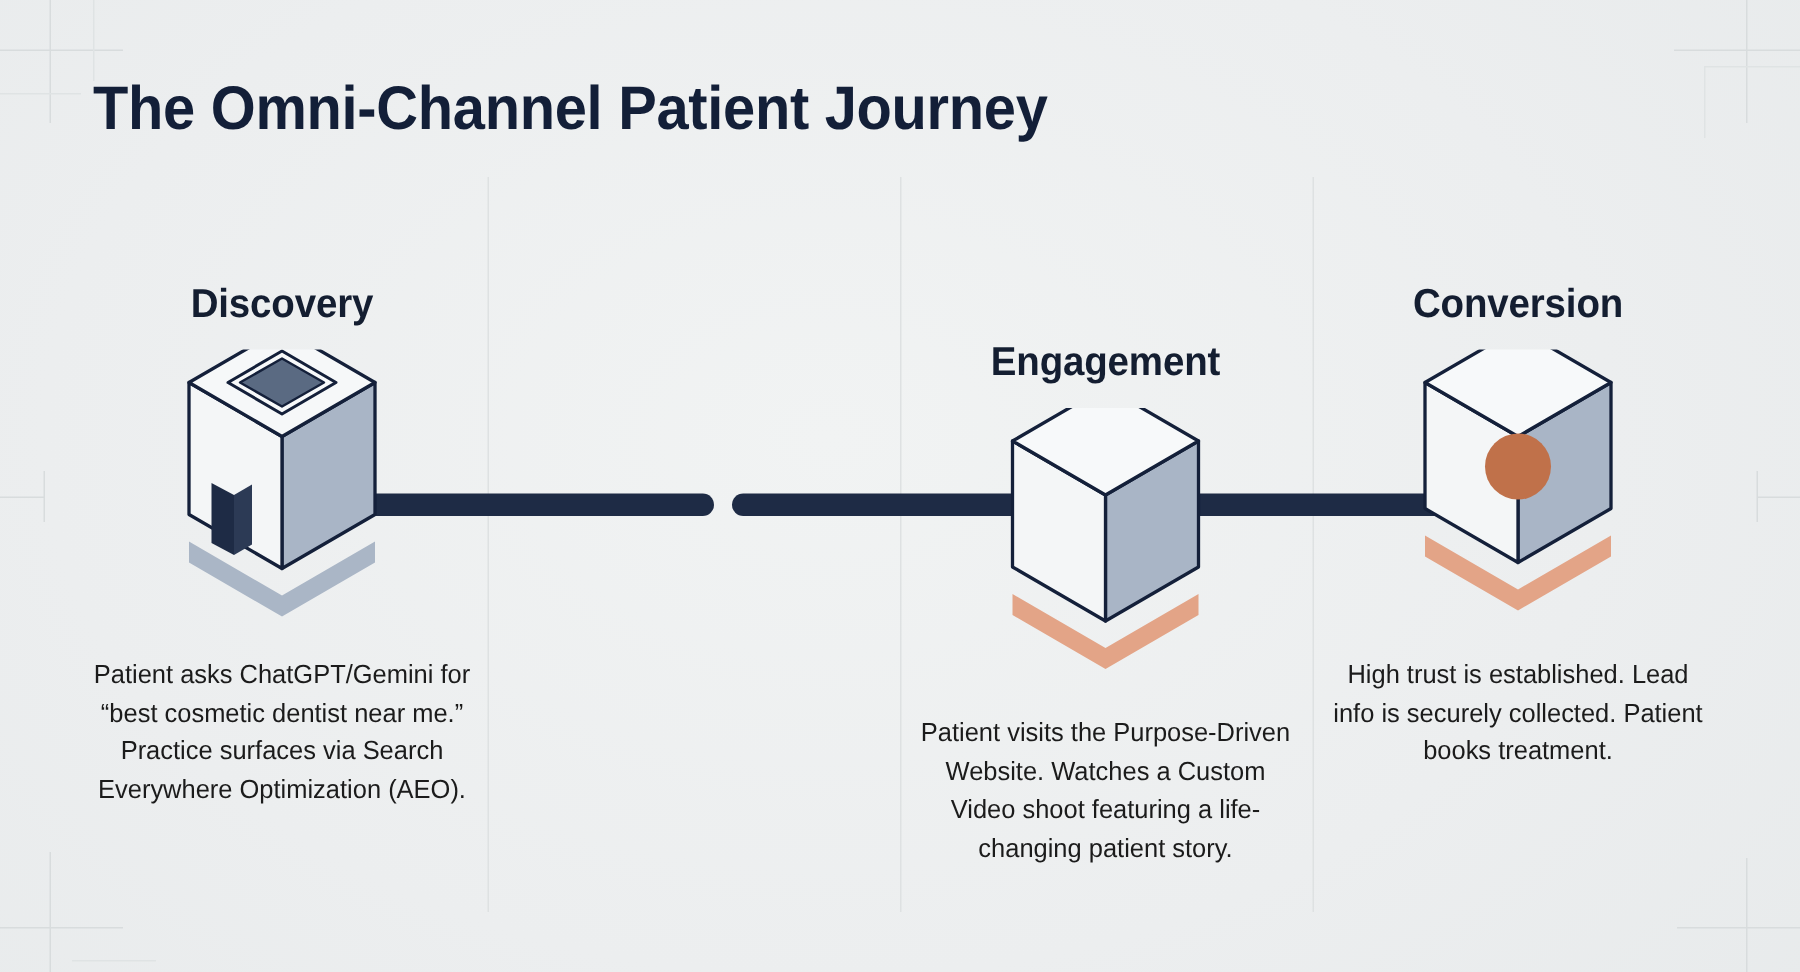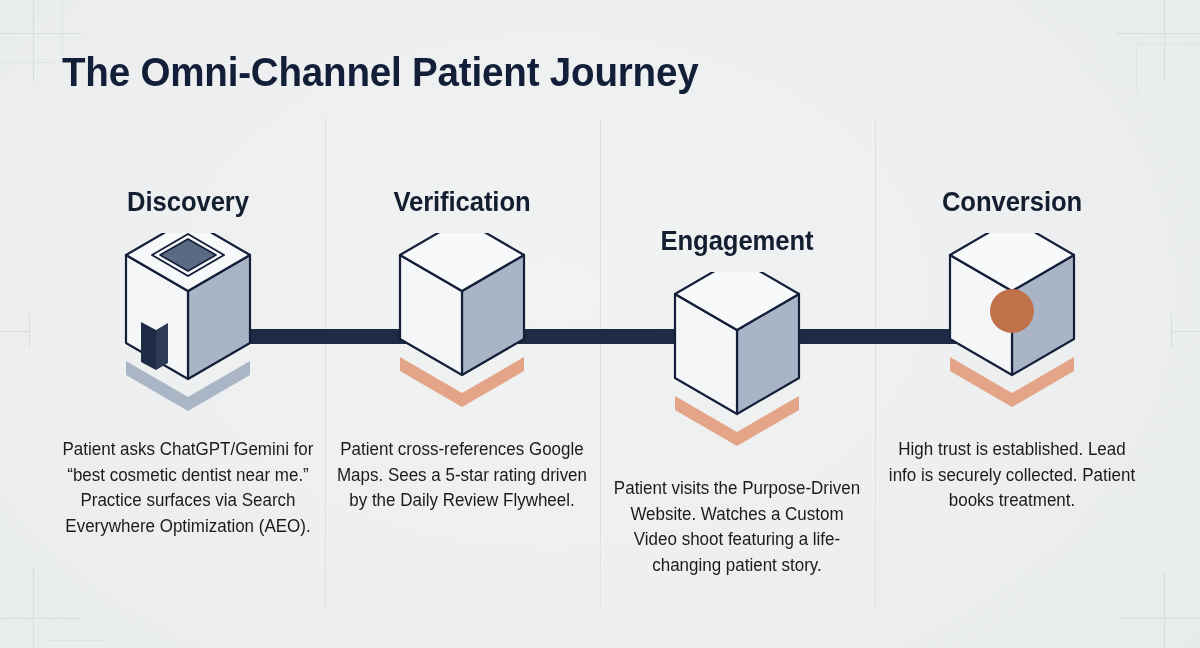--- a/index.html
+++ b/index.html
@@ -178,32 +178,20 @@
           <polygon points="44,22 80,1 116,22 80,43" fill="#f7f9fa" stroke="#14203a" stroke-width="2" stroke-linejoin="round"></polygon>
           <polygon points="52,22 80,6 108,22 80,38" fill="#5a6a82" stroke="#14203a" stroke-width="1.6" stroke-linejoin="round"></polygon>
 
           <polygon points="33,89 48,97 48,137 33,129" fill="#1e2b45"></polygon>
           <polygon points="48,97 60,90 60,130 48,137" fill="#2c3a55"></polygon>
         </svg>
       </div>
       <div class="stage-caption">Patient asks ChatGPT/Gemini for “best cosmetic dentist near me.” Practice surfaces via Search Everywhere Optimization (AEO).</div>
     </div>
 
-    <div class="stage stage-1">
-      <div class="stage-label">Verification</div>
-      <div class="stage-icon-slot">
-        <svg width="160" height="180" viewBox="0 0 160 180">
-          <polygon points="18,124 80,160 142,124 142,138 80,174 18,138" fill="#e3a487"></polygon>
-          <polygon points="80,58 142,22 142,106 80,142" fill="#a9b5c6" stroke="#14203a" stroke-width="2.2" stroke-linejoin="round"></polygon>
-          <polygon points="18,22 80,58 80,142 18,106" fill="#f4f6f7" stroke="#14203a" stroke-width="2.2" stroke-linejoin="round"></polygon>
-          <polygon points="18,22 80,-14 142,22 80,58" fill="#f7f9fa" stroke="#14203a" stroke-width="2.2" stroke-linejoin="round"></polygon>
-        </svg>
-      </div>
-      <div class="stage-caption">Patient cross-references Google Maps. Sees a 5-star rating driven by the Daily Review Flywheel.</div>
-    </div>
 
     <div class="stage stage-2">
       <div class="stage-label">Engagement</div>
       <div class="stage-icon-slot">
         <svg width="160" height="180" viewBox="0 0 160 180">
           <polygon points="18,124 80,160 142,124 142,138 80,174 18,138" fill="#e3a487"></polygon>
           <polygon points="80,58 142,22 142,106 80,142" fill="#a9b5c6" stroke="#14203a" stroke-width="2.2" stroke-linejoin="round"></polygon>
           <polygon points="18,22 80,58 80,142 18,106" fill="#f4f6f7" stroke="#14203a" stroke-width="2.2" stroke-linejoin="round"></polygon>
           <polygon points="18,22 80,-14 142,22 80,58" fill="#f7f9fa" stroke="#14203a" stroke-width="2.2" stroke-linejoin="round"></polygon>
         </svg>

